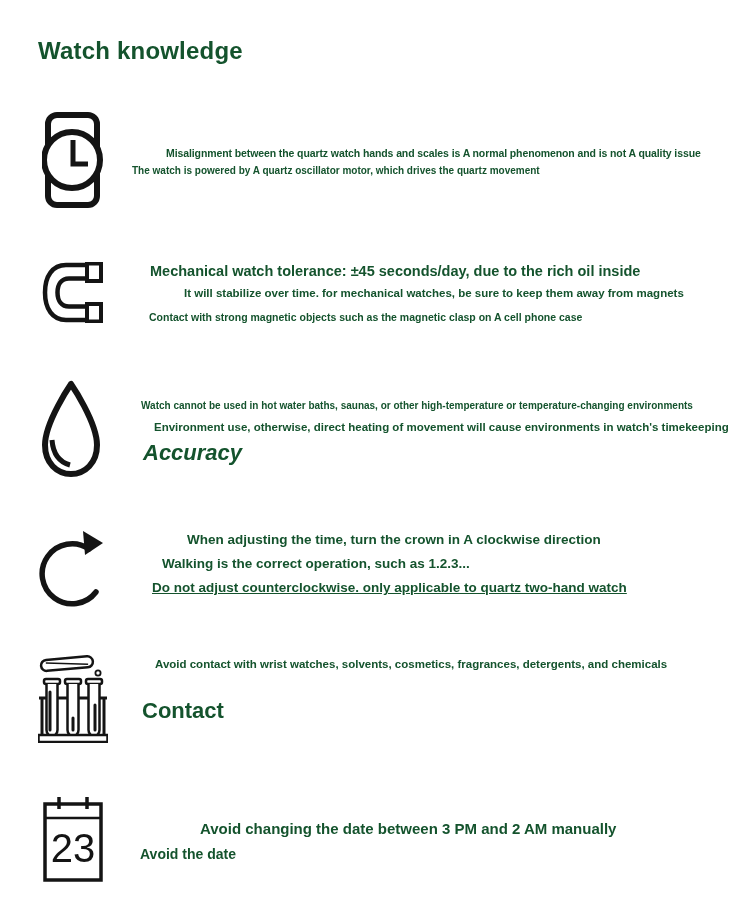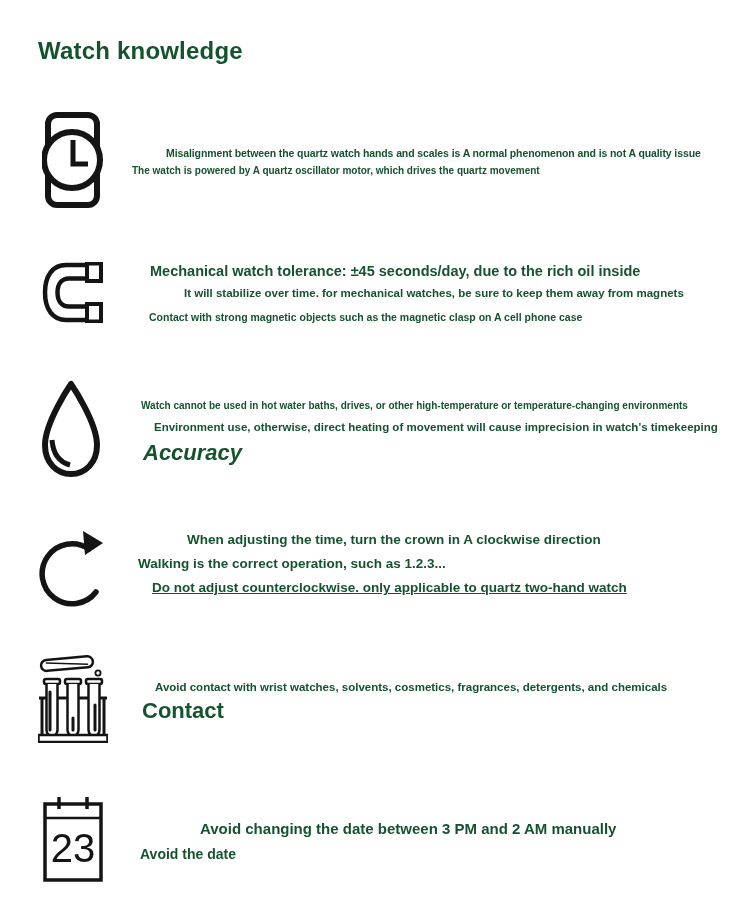--- a/index.html
+++ b/index.html
@@ -11,23 +11,23 @@
   #title    { left:38px;  top:37px;  font-size:24px; letter-spacing:0.2px; }
   .s1a { left:166px; top:147px; font-size:10.5px; letter-spacing:-0.1px; }
   .s1b { left:132px; top:165px; font-size:10px; }
   .s2a { left:150px; top:263px; font-size:14.5px; }
   .s2b { left:148px; top:287px; font-size:11.5px;margin-left:36px; }
   .s2c { left:149px; top:311px; font-size:10.5px; }
   .s3a { left:141px; top:400px; font-size:10px; }
   .s3b { left:154px; top:421px; font-size:11.5px; }
   .s3c { left:143px; top:440px; font-size:22px;font-style:italic; }
   .s4a { left:187px; top:532px; font-size:13.5px; }
-  .s4b { left:138px; top:556px; font-size:13.5px; }
+  .s4b { left:162px; top:556px; font-size:13.5px; }
   .s4c { left:152px; top:580px; font-size:13.5px;text-decoration:underline; }
-  .s5a { left:155px; top:681px; font-size:11.5px; }
+  .s5a { left:155px; top:658px; font-size:11.5px; }
   .s5b { left:142px; top:698px; font-size:22px; }
   .s6a { left:200px; top:820px; font-size:15px; }
   .s6b { left:140px; top:846px; font-size:14px; }
   .icon { position:absolute; }
   #icon-watch    { left:42px; top:112px; }
   #icon-magnet   { left:42px; top:262px; }
   #icon-drop     { left:39px; top:379px; }
   #icon-rotate   { left:39px; top:528px; }
   #icon-tubes    { left:38px; top:651px; }
   #icon-calendar { left:42px; top:795px; }
@@ -58,22 +58,22 @@
     <div class="line s2a">Mechanical watch tolerance: ±45 seconds/day, due to the rich oil inside</div>
     <div class="line s2b">It will stabilize over time. for mechanical watches, be sure to keep them away from magnets</div>
     <div class="line s2c">Contact with strong magnetic objects such as the magnetic clasp on A cell phone case</div>
   </div>
 
   <div>
     <svg id="icon-drop" class="icon" width="64" height="99" viewBox="0 0 64 99">
       <path d="M32,5 C32,5 6,43 6,66 C6,84 18,95 32,95 C46,95 58,84 58,66 C58,43 32,5 32,5 Z" fill="none" stroke="#141414" stroke-width="6" stroke-linejoin="round"></path>
       <path d="M13,61 C14,74 20,83 31,86" fill="none" stroke="#141414" stroke-width="5"></path>
     </svg>
-    <div class="line s3a">Watch cannot be used in hot water baths, drives, or other high-temperature or temperature-changing environments</div>
-    <div class="line s3b">Environment use, otherwise, direct heating of movement will cause imprecision in watch's timekeeping</div>
+    <div class="line s3a">Watch cannot be used in hot water baths, saunas, or other high-temperature or temperature-changing environments</div>
+    <div class="line s3b">Environment use, otherwise, direct heating of movement will cause environments in watch's timekeeping</div>
     <div class="line s3c">Accuracy</div>
   </div>
 
   <div>
     <svg id="icon-rotate" class="icon" width="70" height="84" viewBox="0 0 70 84">
       <path d="M57,64 A30,30 0 1 1 50,21" fill="none" stroke="#141414" stroke-width="5.5" stroke-linecap="round"></path>
       <polygon points="44,3 64,15 46,27" fill="#141414"></polygon>
     </svg>
     <div class="line s4a">When adjusting the time, turn the crown in A clockwise direction</div>
     <div class="line s4b">Walking is the correct operation, such as 1.2.3...</div>

